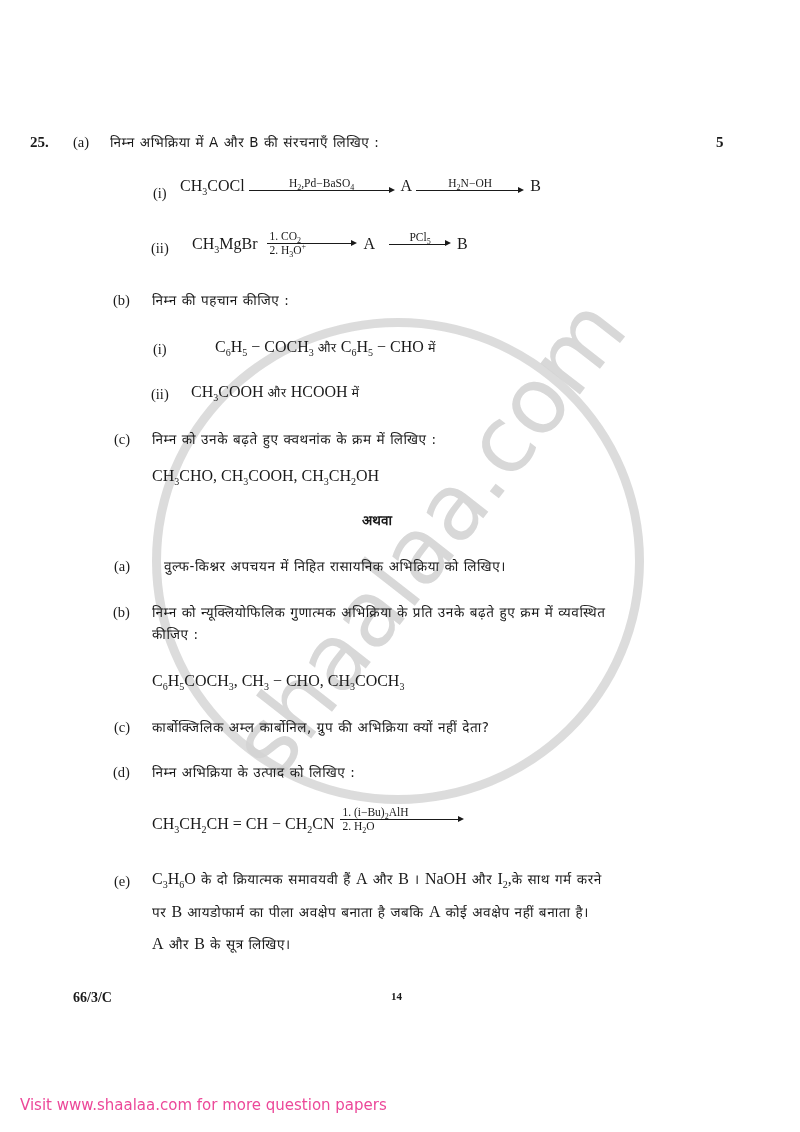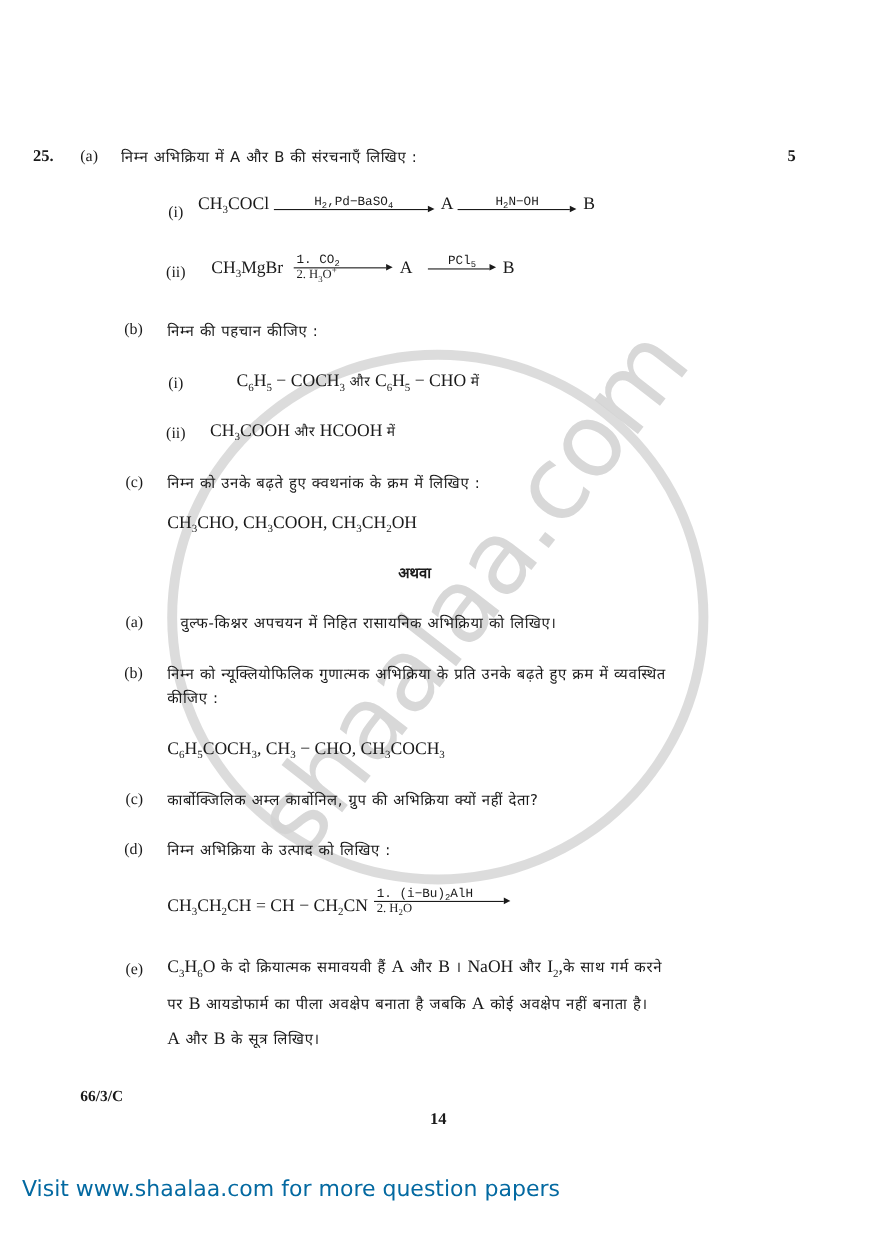--- a/index.html
+++ b/index.html
@@ -12,21 +12,21 @@
   .hi { font-family: "DejaVu Sans", sans-serif; font-size: 13.5px; letter-spacing: 0.6px; }
   .chem { font-family: "Liberation Serif", serif; font-size: 16px; }
   .label { font-family: "Liberation Serif", serif; font-size: 14.5px; }
   sub { font-size: 10px; vertical-align: -4px; line-height: 0; }
   sup { font-size: 10px; vertical-align: 6px; line-height: 0; }
   .qnum { font-family: "Liberation Serif", serif; font-weight: bold; font-size: 15px; }
   .marks { font-family: "Liberation Serif", serif; font-weight: bold; font-size: 15px; }
 
   
   .arrow { display: inline-block; position: relative; vertical-align: middle; margin: 0 4px; }
-  .arrow .over { display: block; text-align: center; font-family: Liberation Mono, monospace; font-size: 11.5px; line-height: 13px; padding: 0 4px; }
+  .arrow .over { display: block; text-align: center; font-family: Liberation Serif, serif; font-size: 11.5px; line-height: 13px; padding: 0 4px; }
   .arrow .under { display: block; text-align: center; font-family: "Liberation Serif", serif; font-size: 11.5px; line-height: 13px; padding: 0 4px; }
   .arrow .line { display: block; height: 1px; background: #1a1a1a; position: relative; margin-right: 6px; }
   .arrow .line::after {
     content: ""; position: absolute; right: -7px; top: -4px;
     border-left: 7px solid #1a1a1a; border-top: 4px solid transparent; border-bottom: 4px solid transparent;
     width: 0; height: 0;
   }
   .arrow .line.thin::after { border-left-width: 6px; top: -3.5px; border-top-width: 3.5px; border-bottom-width: 3.5px; right: -6px; }
   .arrow .under sub, .arrow .over sub { font-size: 8px; vertical-align: -3px; }
   .arrow .under sup { font-size: 8px; vertical-align: 5px; }
@@ -36,24 +36,24 @@
     border: 9px solid #d6d6d6; border-radius: 50%; box-sizing: border-box;
     opacity: 0.85;
   }
   .watermark-text {
     position: absolute; left: 160px; top: 520px; width: 480px; text-align: center;
     font-family: "DejaVu Sans", sans-serif; font-size: 92px; color: #d4d4d4;
     transform: rotate(-52deg); transform-origin: center center; opacity: 0.9;
     letter-spacing: -1px;
   }
   .footer-link {
-    position: absolute; left: 20px; top: 1068px;
-    font-family: "DejaVu Sans", sans-serif; font-size: 20px; color: #0369a1;
+    position: absolute; left: 20px; top: 1096px;
+    font-family: "DejaVu Sans", sans-serif; font-size: 15px; color: #ec4899;
   }
-  .pagenum { font-family: "Liberation Serif", serif; font-weight: bold; font-size: 15px; margin-top: 20px; }
+  .pagenum { font-family: "Liberation Serif", serif; font-weight: bold; font-size: 11px; }
   .code { font-family: "Liberation Serif", serif; font-weight: bold; font-size: 14px; }
   .center-heading { font-family: "DejaVu Sans", sans-serif; font-weight: bold; font-size: 13.5px; }
 </style>
 </head>
 <body>
 
 <div class="watermark-ring"></div>
 <div class="watermark-text">shaalaa.com</div>
 
 <div class="abs qnum" style="left:30px; top:134px;">25.</div>

